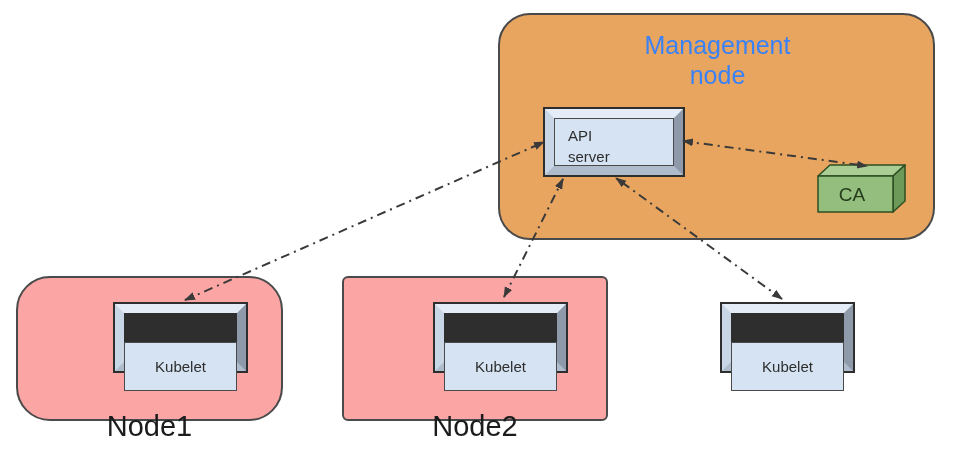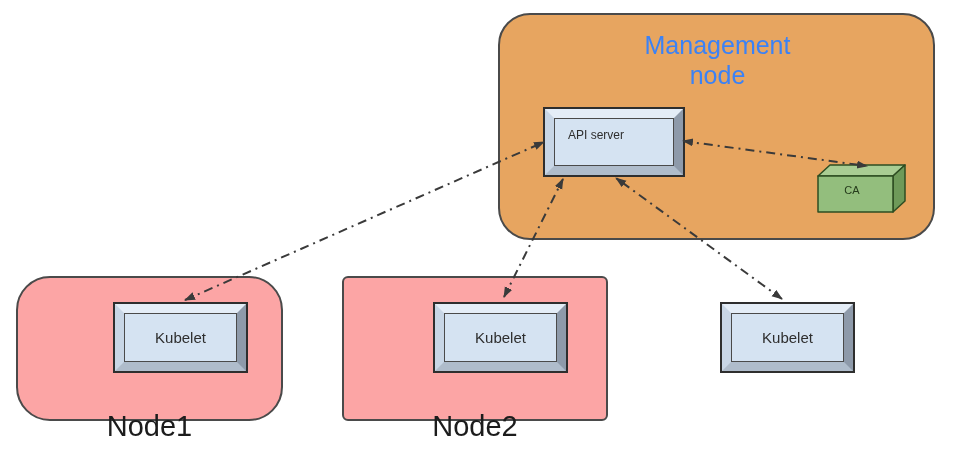--- a/index.html
+++ b/index.html
@@ -57,35 +57,35 @@
   .face {
     width: 100%; height: 100%;
     background: #D5E3F2;
     border: 1px solid #4a4a4a;
     color: #2e2e2e;
   }
   .api-box { left: 543px; top: 107px; width: 142px; height: 70px; }
   .api-face-label {
     padding: 6px 0 0 13px;
     width: 70px;
-    font-size: 12px; line-height: 21px;
+    font-size: 15px; line-height: 21px;
   }
   .kubelet-box { top: 302px; width: 135px; height: 71px; }
   .kubelet-1 { left: 113px; }
   .kubelet-2 { left: 433px; }
   .kubelet-3 { left: 720px; }
-  .kubelet-face { display: flex; align-items: center; justify-content: center; }
+  .kubelet-face { display: flex; align-items: center; justify-content: center; margin-top: 29px; }
   .kubelet-label { font-size: 15px; }
 
   
   .ca-label {
     position: absolute;
     left: 818px; top: 184px; width: 68px;
     text-align: center;
-    font-size: 11px;
+    font-size: 19px;
     color: #263c1c;
   }
 
   
   .overlay {
     position: absolute;
     left: 0; top: 0;
     pointer-events: none;
   }
 </style>

